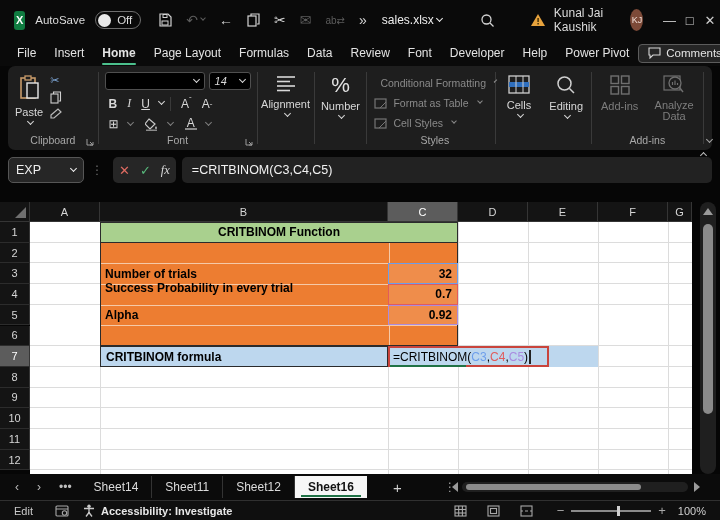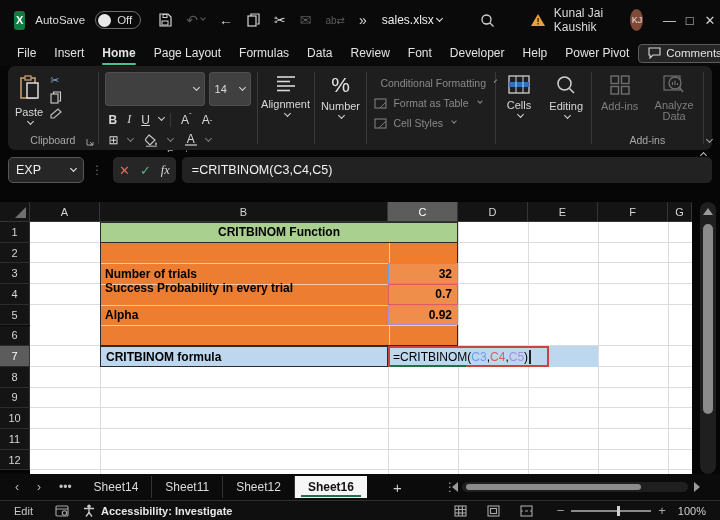--- a/index.html
+++ b/index.html
@@ -42,22 +42,22 @@
   .ribbon { position:absolute; left:8px; top:66px; width:704px; height:84px; background:#1e1e1e;
             border-radius:7px; display:flex; font-size:11px; color:#d8d8d8; }
   .rgroup { position:relative; height:100%; display:flex; flex-direction:column; }
   .rgroup .content { flex:1; display:flex; padding-top:5px; }
   .rgroup .glabel { text-align:center; font-size:10.5px; color:#a8a8a8; padding-bottom:4px; position:relative;}
   .gsep { width:1px; background:#3a3a3a; margin:6px 0; }
   .bigbtn { display:flex; flex-direction:column; align-items:center; justify-content:flex-start;
             gap:3px; padding:4px 7px; }
   .bigbtn .lbl { margin-top:2px; white-space:nowrap; }
   .launcher { position:absolute; right:4px; bottom:4px; }
-  .combo { background:#404040; border:1px solid #4f4f4f; border-radius:3px; height:17px;
-           display:flex; align-items:center; justify-content:space-between; padding:16px 5px; color:#d8d8d8; }
+  .combo { background:#000000; border:1px solid #4f4f4f; border-radius:3px; height:17px;
+           display:flex; align-items:center; justify-content:space-between; padding:8px 5px; color:#d8d8d8;font-style:italic; }
   .fbtn { padding:1px 4px; margin-right:2px; font-size:12px; display:inline-flex; align-items:center; }
   .styles-row { display:flex; align-items:center; gap:6px; height:20px; color:#8a8a8a; white-space:nowrap; }
   .grayed { color:#7d7d7d; }
 
   
   .fbar { position:absolute; left:0; top:152px; width:720px; height:36px; background:#060606;
           display:flex; align-items:center; font-size:12.5px; }
   .namebox { width:76px; height:26px; margin-left:8px; background:#262626; border:1px solid #565656;
              border-radius:5px; display:flex; align-items:center; justify-content:space-between;
              padding:0 7px; color:#efefef; }
@@ -332,20 +332,21 @@
         </div>
         <div class="styles-row">
           <svg width="13" height="11" viewBox="0 0 13 11">
               <rect x="1" y="1" width="11" height="9" fill="none" stroke="#757575" stroke-width="1.2"></rect>
               <path d="M5 10 L12 3" stroke="#757575"></path>
             </svg>
           <span style="font-size:10.5px;">Cell Styles</span>
             <span class="chev" style="width:4px;height:4px;"></span>
         </div>
       </div>
+      <div class="glabel"><span>Styles</span></div>
     </div>
     <div class="gsep"></div>
 
     <div class="rgroup" style="width:48px;">
       <div class="content" style="justify-content:center;">
         <div class="bigbtn">
           <svg width="22" height="19" viewBox="0 0 22 19">
               <rect x="1" y="1" width="20" height="17" fill="none" stroke="#cfcfcf" stroke-width="1.3"></rect>
               <rect x="1" y="7" width="20" height="5" fill="#2f6fbe"></rect>
               <line x1="8" y1="1" x2="8" y2="18" stroke="#cfcfcf"></line>

